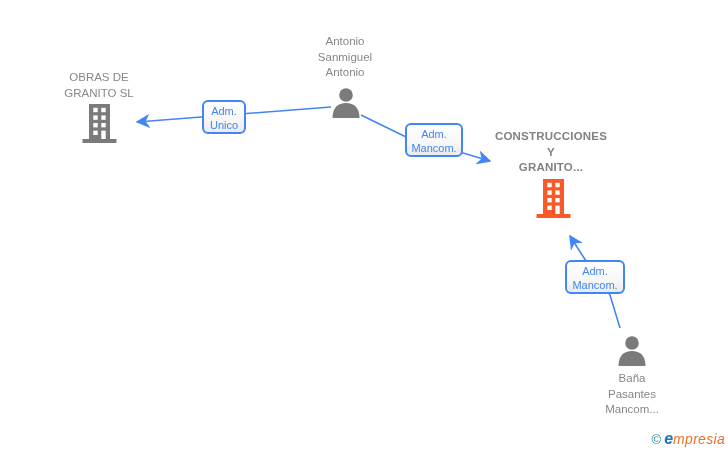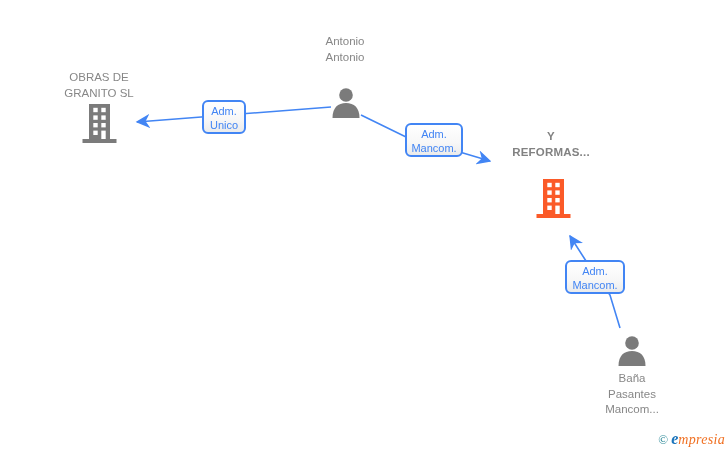--- a/index.html
+++ b/index.html
@@ -14,21 +14,21 @@
   .icon { position:absolute; display:block; }
   .edge-box {
     position:absolute; box-sizing:border-box;
     border:2px solid #4285f4; border-radius:6px;
     background:linear-gradient(180deg,#ffffff 0%,#f7f7f7 60%,#ebebeb 100%);
     color:#4285f4; font-size:11px; line-height:14px; text-align:center;
     display:flex; flex-direction:column; justify-content:flex-end;
   }
   .watermark {
     position:absolute; right:3px; bottom:2px;
-    font-family:Liberation Serif, serif; font-style:italic; white-space:nowrap;
+    font-family:Liberation Sans, sans-serif; font-style:italic; white-space:nowrap;
   }
   .wm-copy { color:#2e8b99; font-size:13px; font-style:normal; margin-right:3px; }
   .wm-initial { color:#1c75bc; font-size:16px; font-weight:bold; }
   .wm-rest { color:#f07022; font-size:14px; letter-spacing:0.3px; }
 </style>
 </head>
 <body>
 
 <div class="canvas">
 
@@ -59,32 +59,34 @@
         <rect x="19.3" y="11.4" width="4.4" height="4.4"></rect>
       <rect x="11.3" y="19" width="4.4" height="4.4"></rect>
         <rect x="19.3" y="19" width="4.4" height="4.4"></rect>
       <rect x="11.3" y="26.6" width="4.4" height="4.4"></rect>
         <rect x="19.3" y="26.6" width="4.4" height="8.4"></rect>
     </g>
   </svg>
 
   <div class="node-label" style="left:295px; top:34px; width:100px;">
     <div>Antonio</div>
+    <div>Sanmiguel</div>
     <div>Antonio</div>
   </div>
   <svg class="icon" style="left:330px; top:88px;" width="32" height="30" viewBox="0 0 32 30">
     <g fill="#7b7b7b">
       <circle cx="16" cy="7" r="6.8"></circle>
       <path d="M16,15 C8,15 2.5,19.6 2.5,30 L29.5,30 C29.5,19.6 24,15 16,15 Z"></path>
     </g>
   </svg>
 
   <div class="node-label company-strong" style="left:478px; top:129px; width:146px;">
+    <div>CONSTRUCCIONES</div>
     <div>Y</div>
-    <div>REFORMAS...</div>
+    <div>GRANITO...</div>
   </div>
   <svg class="icon" style="left:536px; top:179px;" width="35" height="39" viewBox="0 0 35 39">
     <g fill="#fb5a28">
       <rect x="0.5" y="35" width="34" height="4"></rect>
       <rect x="7" y="0" width="21" height="35.5"></rect>
     </g>
     <g fill="#ffffff">
       <rect x="11.3" y="3.8" width="4.4" height="4.4"></rect>
         <rect x="19.3" y="3.8" width="4.4" height="4.4"></rect>
       <rect x="11.3" y="11.4" width="4.4" height="4.4"></rect>

